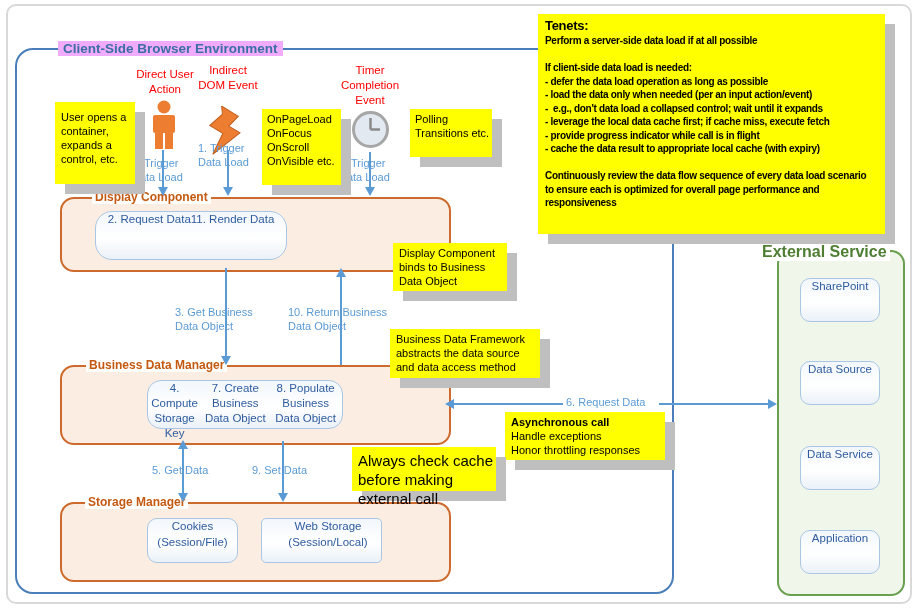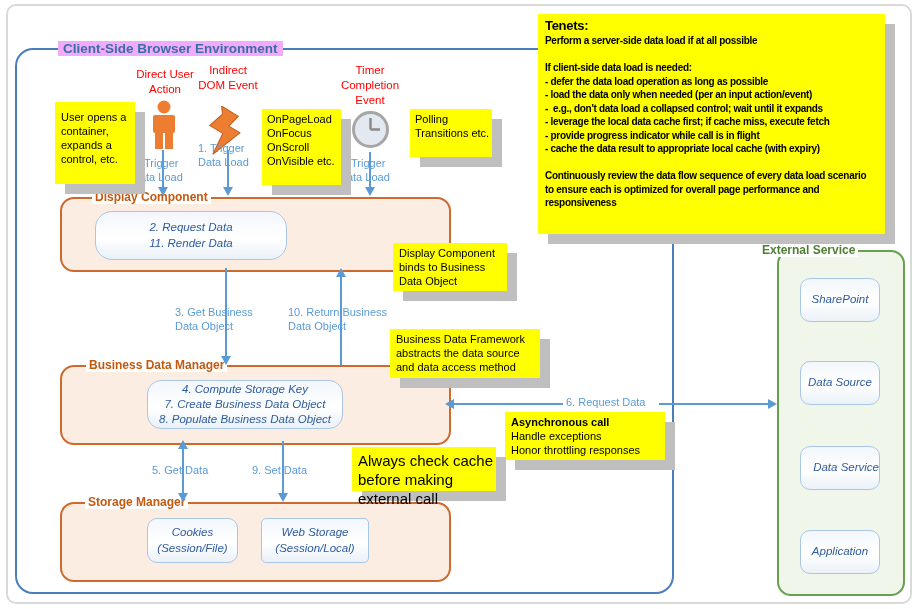--- a/index.html
+++ b/index.html
@@ -9,26 +9,26 @@
 
   
   .outer-frame{left:6px;top:4px;width:902px;height:596px;border:2px solid #d9d9d9;border-radius:10px;z-index:0;}
   .client-env{left:15px;top:48px;width:655px;height:542px;border:2px solid #4a7ebb;border-radius:18px;z-index:1;}
   .client-env-title{left:58px;top:41px;background:#f0abfc;color:#3b6ea5;font-weight:bold;font-size:13.5px;padding:0 5px;z-index:2;white-space:nowrap;}
 
   
   .comp{border:2px solid #cd6a2d;border-radius:14px;background:#fcede3;z-index:1;}
   .comp-title{color:#c45911;font-weight:bold;font-size:12px;background:#fff;padding:0 3px;z-index:2;white-space:nowrap;}
   .pill{border:1.5px solid #a9c7e4;background:linear-gradient(180deg,#f2f7fc 0%,#ffffff 55%,#eaf1f8 100%);
-        color:#2e5b9f;font-size:11.5px;text-align:center;display:flex;flex-direction:column;justify-content:center;
-        line-height:1.35;z-index:2;font-style:italic;}
+        color:#2e5b9f;font-size:11.5px;text-align:center;display:flex;flex-direction:row;justify-content:center;
+        line-height:1.35;z-index:2;}
 
   
   .ext{left:777px;top:250px;width:124px;height:342px;border:2px solid #69a050;border-radius:14px;background:#f1f6eb;z-index:1;}
-  .ext-title{left:759px;top:243px;color:#4e7e32;font-weight:bold;font-size:12px;background:#fff;padding:0 3px;z-index:2;white-space:nowrap;}
+  .ext-title{left:759px;top:243px;color:#4e7e32;font-weight:bold;font-size:16px;background:#fff;padding:0 3px;z-index:2;white-space:nowrap;}
 
   
   .red-label{color:#ff0000;font-size:11.5px;text-align:center;line-height:1.3;z-index:3;}
   
   .flow-label{color:#5b9bd5;font-size:11px;line-height:1.3;z-index:3;}
 
   
   .note{background:#ffff00;color:#000;box-shadow:10px 10px 0 0 #bfbfbf;font-size:11px;line-height:1.28;z-index:4;}
   .tenets{left:538px;top:14px;width:332px;height:217px;padding:3px 8px 0 7px;font-weight:bold;
           font-size:10px;letter-spacing:-0.3px;line-height:13.5px;}
@@ -83,21 +83,21 @@
   <div class="abs comp-title" style="left:86px;top:358px;">Business Data Manager</div>
   <div class="abs pill" style="left:147px;top:380px;width:194px;height:47px;border-radius:14px;line-height:1.3;">
     <div>4. Compute Storage Key</div>
     <div>7. Create Business Data Object</div>
     <div>8. Populate Business Data Object</div>
   </div>
 
   <div class="abs comp" style="left:60px;top:502px;width:387px;height:76px;"></div>
   <div class="abs comp-title" style="left:85px;top:495px;">Storage Manager</div>
   <div class="abs pill" style="left:147px;top:518px;width:89px;height:43px;border-radius:10px;">Cookies (Session/File)</div>
-  <div class="abs pill" style="left:261px;top:518px;width:106px;height:43px;border-radius:5px;">Web Storage (Session/Local)</div>
+  <div class="abs pill" style="left:261px;top:518px;width:106px;height:43px;border-radius:5px;padding-left:13px;">Web Storage (Session/Local)</div>
 
   <div class="abs ext"></div>
   <div class="abs ext-title">External Service</div>
   <div class="abs pill" style="left:800px;top:278px;width:78px;height:42px;border-radius:10px;">SharePoint</div>
   <div class="abs pill" style="left:800px;top:361px;width:78px;height:42px;border-radius:10px;">Data Source</div>
   <div class="abs pill" style="left:800px;top:446px;width:78px;height:42px;border-radius:10px;text-align:right;">Data Service</div>
   <div class="abs pill" style="left:800px;top:530px;width:78px;height:42px;border-radius:10px;">Application</div>
 
   <svg class="overlay" width="918" height="609" viewBox="0 0 918 609">
     <g stroke="#5b9bd5" stroke-width="2" fill="#5b9bd5">

